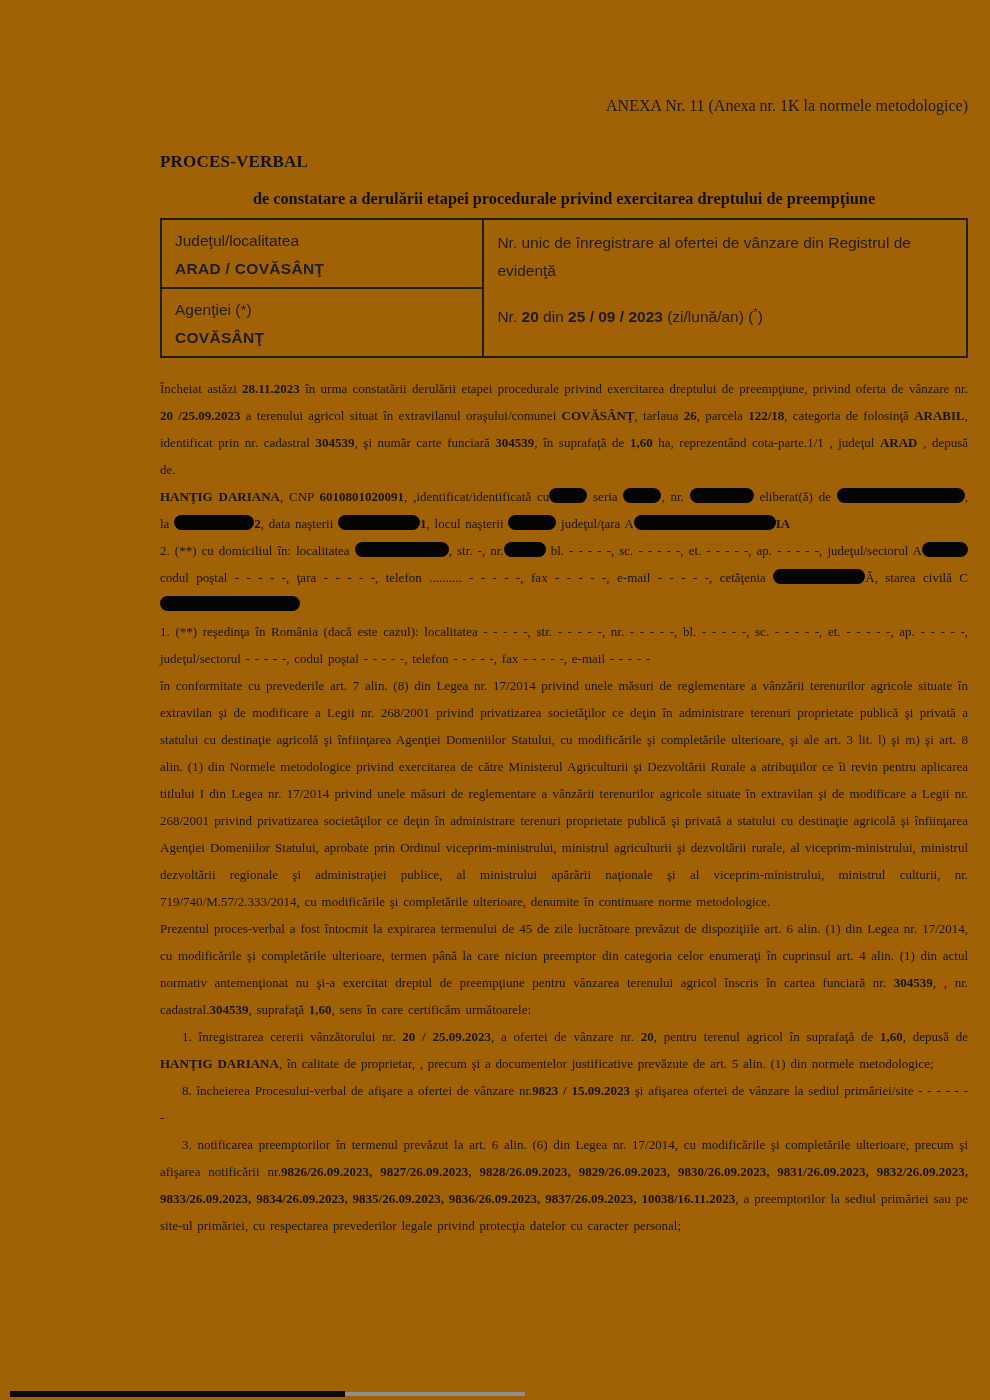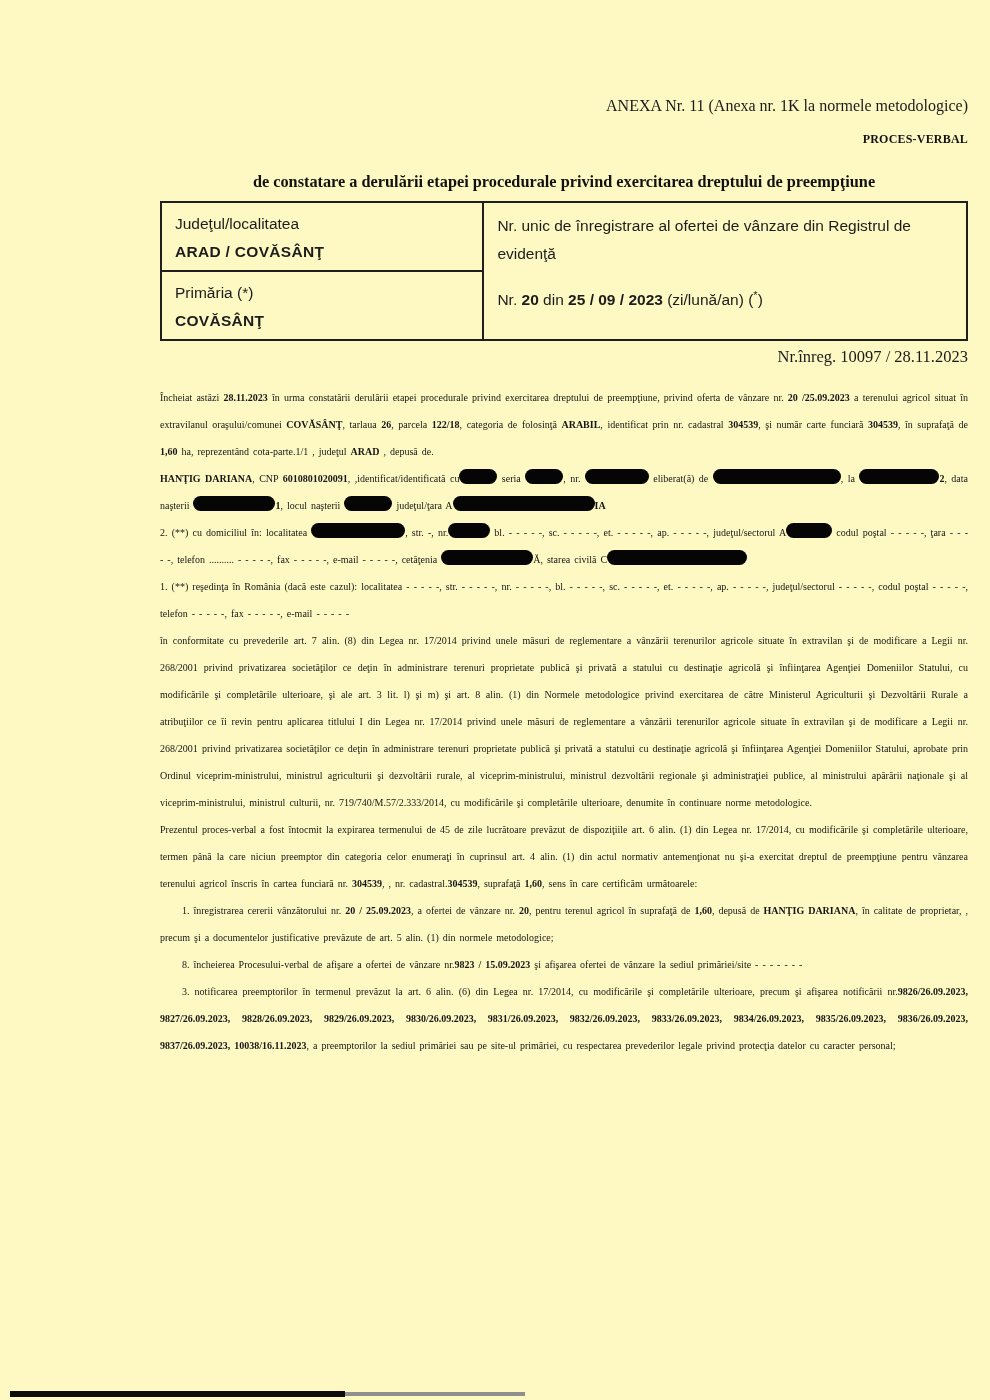--- a/index.html
+++ b/index.html
@@ -1,48 +1,48 @@
 <!DOCTYPE html>
 <html><head>
 <meta charset="utf-8">
 <style>
   html,body{margin:0;padding:0;}
   body{background:#ffffff;}
   .page{
     position:relative;
     width:990px;height:1400px;
-    background:#fef9c3;
+    background:#a16207;
     overflow:hidden;
     font-family:"Liberation Serif", serif;
     color:#151515;
   }
   .content{
     position:absolute;
     left:160px;top:96px;
     width:808px;
   }
   .annex-note{
     text-align:right;
     font-size:16px;
     line-height:20px;
     color:#1a1a1a;
   }
   .doc-title{
-    text-align:right;
+    text-align:left;
     font-weight:bold;
-    font-size:12px;
-    margin-top:16px;
+    font-size:17px;
+    margin-top:36px;
     letter-spacing:.2px;
     color:#111;
   }
   .doc-subtitle{
     text-align:center;
     font-weight:bold;
     font-size:16.3px;
-    margin-top:25px;
+    margin-top:17px;
     color:#111;
   }
   table.header-table{
     width:100%;
     margin-top:9px;
     border-collapse:collapse;
     font-family:"Liberation Sans", sans-serif;
     font-size:15.5px;
     color:#1c1c1c;
   }
@@ -63,21 +63,21 @@
     font-size:16.5px;
     margin-top:6px;
     color:#1a1a1a;
   }
   .doc-body{
     margin-top:17px;
   }
   .doc-body p.para{
     margin:0;
     text-align:justify;
-    font-size:10px;
+    font-size:13px;
     line-height:27px;
     word-spacing:1.5px;
   }
   .doc-body p.para.indent{text-indent:22px;}
   .redact{
     display:inline-block;
     height:15px;
     background:#050505;
     border-radius:8px;
     vertical-align:-2px;
@@ -113,28 +113,27 @@
           <div class="lbl">Judeţul/localitatea</div>
           <div class="val">ARAD / COVĂSÂNŢ</div>
         </td>
         <td class="cell-right" rowspan="2">
           <div>Nr. unic de înregistrare al ofertei de vânzare din Registrul de evidenţă</div>
           <div class="reg-number-line"><span>Nr. </span><span class="b">20</span><span> din </span><span class="b">25 / 09 / 2023</span><span> (zi/lună/an) (</span><sup class="star">*</sup><span>)</span></div>
         </td>
       </tr>
       <tr>
         <td class="cell-left">
-          <div class="lbl">Primăria (*)</div>
+          <div class="lbl">Agenţiei (*)</div>
           <div class="val">COVĂSÂNŢ</div>
         </td>
       </tr>
     </tbody>
       </table>
 
-    <div class="registry-note">Nr.înreg. 10097 / 28.11.2023</div>
 
     <div class="doc-body">
         <p class="para"><span>Încheiat astăzi </span><span class="b">28.11.2023</span><span> în urma constatării derulării etapei procedurale privind exercitarea dreptului de preempţiune, privind oferta de vânzare nr. </span><span class="b">20 /25.09.2023</span><span> a terenului agricol situat în extravilanul oraşului/comunei </span><span class="b">COVĂSÂNŢ</span><span>, tarlaua </span><span class="b">26</span><span>, parcela </span><span class="b">122/18</span><span>, categoria de folosinţă </span><span class="b">ARABIL</span><span>, identificat prin nr. cadastral </span><span class="b">304539</span><span>, şi număr carte funciară </span><span class="b">304539</span><span>, în suprafaţă de </span><span class="b">1,60</span><span> ha, reprezentând cota-parte.1/1 , judeţul </span><span class="b">ARAD</span><span> , depusă de.</span></p>
         <p class="para"><span class="b">HANŢIG DARIANA</span><span>, CNP </span><span class="b">6010801020091</span><span>, ,identificat/identificată cu</span><span class="redact" style="width: 38px;"></span><span> seria </span><span class="redact" style="width: 38px;"></span><span>, nr. </span><span class="redact" style="width: 64px;"></span><span> eliberat(ă) de </span><span class="redact" style="width: 128px;"></span><span>, la </span><span class="redact" style="width: 80px;"></span><span class="b">2</span><span>, data naşterii </span><span class="redact" style="width: 82px;"></span><span class="b">1</span><span>, locul naşterii </span><span class="redact" style="width: 48px;"></span><span> judeţul/ţara A</span><span class="redact" style="width: 142px;"></span><span class="b">IA</span></p>
         <p class="para"><span>2. (**) cu domiciliul în: localitatea </span><span class="redact" style="width: 94px;"></span><span>, str. -, nr.</span><span class="redact" style="width: 42px;"></span><span> bl. - - - - -, sc. - - - - -, et. - - - - -, ap. - - - - -, judeţul/sectorul A</span><span class="redact" style="width: 46px;"></span><span> codul poştal - - - - -, ţara - - - - -, telefon .......... - - - - -, fax - - - - -, e-mail - - - - -, cetăţenia </span><span class="redact" style="width: 92px;"></span><span>Ă, starea civilă C</span><span class="redact" style="width: 140px;"></span></p>
         <p class="para"><span>1. (**) reşedinţa în România (dacă este cazul): localitatea - - - - -, str. - - - - -, nr. - - - - -, bl. - - - - -, sc. - - - - -, et. - - - - -, ap. - - - - -, judeţul/sectorul - - - - -, codul poştal - - - - -, telefon - - - - -, fax - - - - -, e-mail - - - - -</span></p>
         <p class="para"><span>în conformitate cu prevederile art. 7 alin. (8) din Legea nr. 17/2014 privind unele măsuri de reglementare a vânzării terenurilor agricole situate în extravilan şi de modificare a Legii nr. 268/2001 privind privatizarea societăţilor ce deţin în administrare terenuri proprietate publică şi privată a statului cu destinaţie agricolă şi înfiinţarea Agenţiei Domeniilor Statului, cu modificările şi completările ulterioare, şi ale art. 3 lit. l) şi m) şi art. 8 alin. (1) din Normele metodologice privind exercitarea de către Ministerul Agriculturii şi Dezvoltării Rurale a atribuţiilor ce îi revin pentru aplicarea titlului I din Legea nr. 17/2014 privind unele măsuri de reglementare a vânzării terenurilor agricole situate în extravilan şi de modificare a Legii nr. 268/2001 privind privatizarea societăţilor ce deţin în administrare terenuri proprietate publică şi privată a statului cu destinaţie agricolă şi înfiinţarea Agenţiei Domeniilor Statului, aprobate prin Ordinul viceprim-ministrului, ministrul agriculturii şi dezvoltării rurale, al viceprim-ministrului, ministrul dezvoltării regionale şi administraţiei publice, al ministrului apărării naţionale şi al viceprim-ministrului, ministrul culturii, nr. 719/740/M.57/2.333/2014, cu modificările şi completările ulterioare, denumite în continuare norme metodologice.</span></p>
         <p class="para"><span>Prezentul proces-verbal a fost întocmit la expirarea termenului de 45 de zile lucrătoare prevăzut de dispoziţiile art. 6 alin. (1) din Legea nr. 17/2014, cu modificările şi completările ulterioare, termen până la care niciun preemptor din categoria celor enumeraţi în cuprinsul art. 4 alin. (1) din actul normativ antemenţionat nu şi-a exercitat dreptul de preempţiune pentru vânzarea terenului agricol înscris în cartea funciară nr. </span><span class="b">304539</span><span>, , nr. cadastral.</span><span class="b">304539</span><span>, suprafaţă </span><span class="b">1,60</span><span>, sens în care certificăm următoarele:</span></p>
         <p class="para indent"><span>1. înregistrarea cererii vânzătorului nr. </span><span class="b">20 / 25.09.2023</span><span>, a ofertei de vânzare nr. </span><span class="b">20</span><span>, pentru terenul agricol în suprafaţă de </span><span class="b">1,60</span><span>, depusă de </span><span class="b">HANŢIG DARIANA</span><span>, în calitate de proprietar, , precum şi a documentelor justificative prevăzute de art. 5 alin. (1) din normele metodologice;</span></p>
         <p class="para indent"><span>8. încheierea Procesului-verbal de afişare a ofertei de vânzare nr.</span><span class="b">9823 / 15.09.2023</span><span> şi afişarea ofertei de vânzare la sediul primăriei/site - - - - - - -</span></p>

